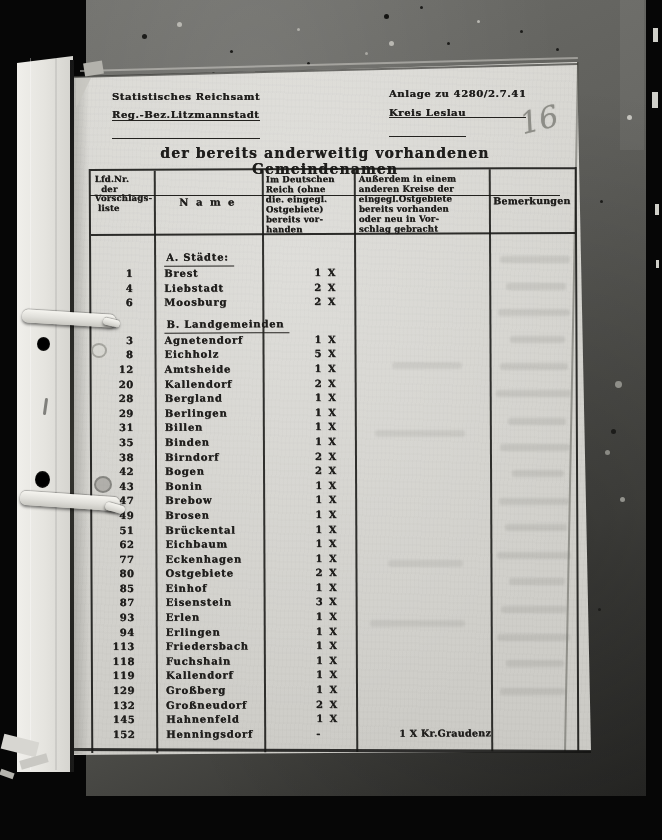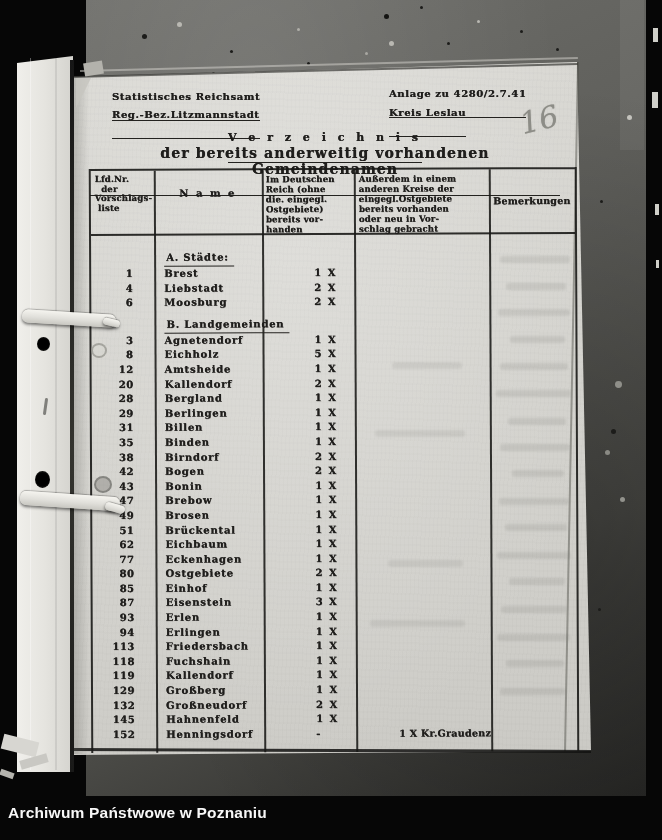--- a/index.html
+++ b/index.html
@@ -63,21 +63,21 @@
   .doc-table {
     left:90px; top:168px; width:488px; height:584px;
     border:2px solid rgba(24,24,22,0.9); border-bottom:none;
     transform:rotate(-0.25deg);
   }
   .vline { top:0; bottom:0; width:2px; background:rgba(24,24,22,0.88); }
   .v1{left:63px;} .v2{left:171px;} .v3{left:263px;} .v4{left:398px;}
   .hline-header { left:0; right:0; top:63px; height:2px; background:rgba(24,24,22,0.9); }
   .th { font-size:8.5px; line-height:10px; letter-spacing:0.2px; white-space:pre-wrap; }
   .th1 { left:4px;   top:4px;  width:58px; line-height:9.5px; }
-  .th2 { left:63px;  top:18px; width:108px; text-align:center; font-size:10px; letter-spacing:2px; white-space:nowrap; }
+  .th2 { left:63px;  top:27px; width:108px; text-align:center; font-size:10px; letter-spacing:2px; white-space:nowrap; }
   .th3 { left:175px; top:4px;  width:87px; }
   .th4 { left:268px; top:4px;  width:129px; }
   .th5 { left:398px; top:27px; width:86px; text-align:center; font-size:9.5px; white-space:nowrap; }
 
   .tbody { left:0; right:0; top:65px; padding-top:8px; position:absolute; }
   .trow { position:relative; display:flex; height:14.6px; line-height:14.6px; font-size:10px; }
   .trow > div { position:relative; }
   .c1 { width:63px;  text-align:right; padding-right:21px; letter-spacing:0.5px; }
   .c2 { width:124px; padding-left:10px; letter-spacing:0.8px; white-space:nowrap; }
   .c3 { width:92px;  padding-left:36px; letter-spacing:1.5px; white-space:nowrap; }
@@ -171,23 +171,20 @@
   <div class="ghost g4" style="left:392px; top:362px; width:70px"></div>
   <div class="ghost g4" style="left:375px; top:430px; width:90px"></div>
   <div class="ghost g4" style="left:388px; top:560px; width:75px"></div>
   <div class="ghost g4" style="left:370px; top:620px; width:95px"></div>
 
   <div class="tw lh ul" style="left:112px; top:91px">Statistisches Reichsamt</div>
   <div class="tw lh ul" style="left:112px; top:109px">Reg.-Bez.Litzmannstadt</div>
   <div class="tw lh ul" style="left:389px; top:88px">Anlage zu 4280/2.7.41</div>
   <div class="tw lh ul" style="left:389px; top:107px">Kreis Leslau</div>
 
-  <div class="center-wrap" style="top:126px">
-    <span class="tw ul" style="font-size:11px; letter-spacing:4px;">V e r z e i c h n i s</span>
-  </div>
   <div class="center-wrap" style="top:145px">
     <span class="tw ul" style="font-size:14px; letter-spacing:1.1px;">der bereits anderweitig vorhandenen Gemeindenamen</span>
   </div>
 
   <div class="hand16">16</div>
 
   <div class="doc-table">
     <div class="vline v1"></div>
     <div class="vline v2"></div>
     <div class="vline v3"></div>
@@ -491,14 +488,13 @@
   <div class="lace lace2b"></div>
 
   <div class="sliver sl1"></div>
   <div class="sliver sl2"></div>
   <div class="sliver sl3"></div>
   <div class="tick t1"></div>
   <div class="tick t2"></div>
   <div class="tick t3"></div>
   <div class="tick t4"></div>
 
-  <div class="watermark">Archiwum Państwowe w Poznaniu</div>
 </div>
 
 </body></html>

